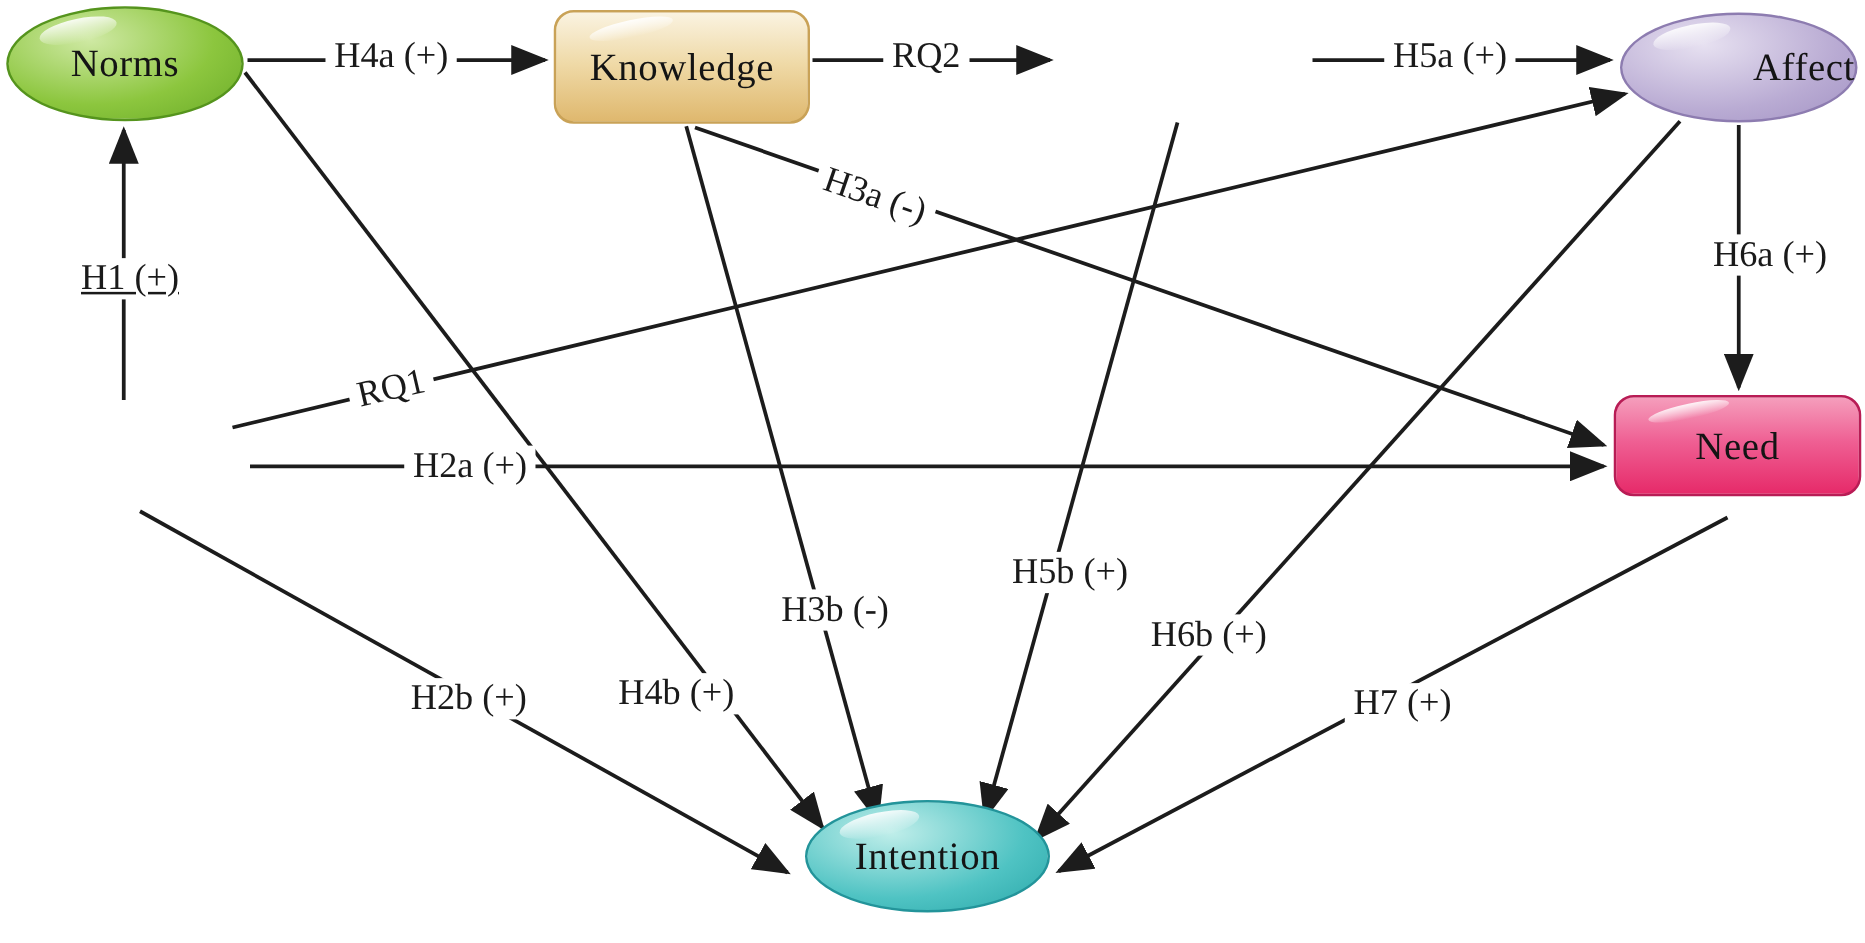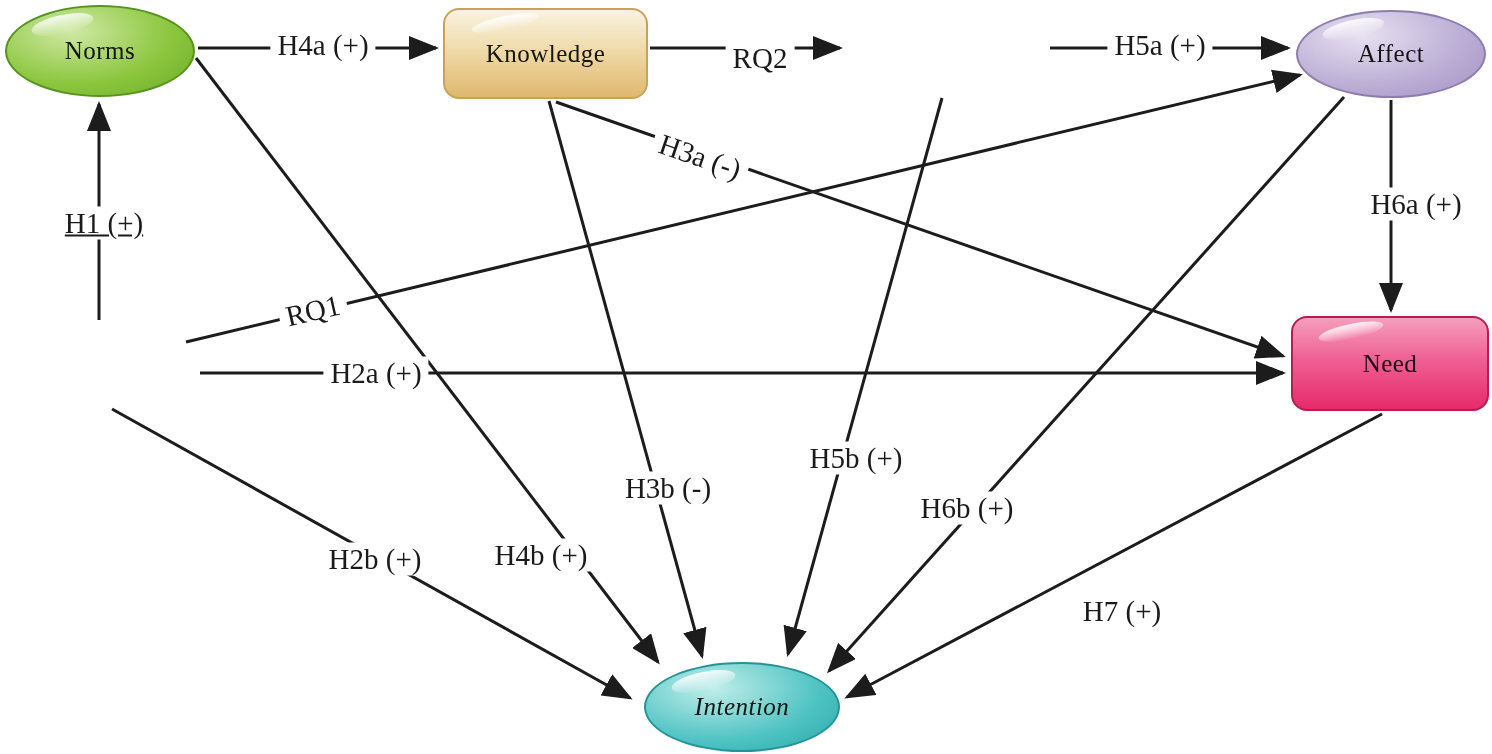--- a/index.html
+++ b/index.html
@@ -23,21 +23,21 @@
   .edges line {
     stroke: #1c1c1c;
     stroke-width: 3;
   }
   .node {
     position: absolute;
     display: flex;
     align-items: center;
     justify-content: center;
     color: #141414;
-    font-size: 25px;
+    font-size: 31px;
     letter-spacing: 0.5px;
     box-sizing: border-box;
     z-index: 3;
   }
   .ellipse { border-radius: 50%; }
   .rectangle { border-radius: 16px; }
   .node::before {
     content: "";
     position: absolute;
     left: 13%;
@@ -113,49 +113,49 @@
     <line x1="556" y1="102" x2="1283" y2="356" marker-end="url(#ah)"></line>
     <line x1="112" y1="409" x2="630" y2="698" marker-end="url(#ah)"></line>
     <line x1="196" y1="58" x2="658" y2="662" marker-end="url(#ah)"></line>
     <line x1="549" y1="101" x2="702" y2="656" marker-end="url(#ah)"></line>
     <line x1="942" y1="98" x2="788" y2="654" marker-end="url(#ah)"></line>
     <line x1="1344" y1="97" x2="829" y2="671" marker-end="url(#ah)"></line>
     <line x1="1382" y1="414" x2="847" y2="697" marker-end="url(#ah)"></line>
   </svg>
 
   <div class="edge-label" style="left:104px;  top:223px;text-decoration:underline;">H1 (+)</div>
-  <div class="edge-label" style="left:313px;  top:45px;margin-left:10px;">H4a (+)</div>
-  <div class="edge-label" style="left:741px;  top:58px;margin-left:19px;">RQ2</div>
+  <div class="edge-label" style="left:313px;  top:45px;">H4a (+)</div>
+  <div class="edge-label" style="left:741px;  top:45px;">RQ2</div>
   <div class="edge-label" style="left:1160px; top:45px;">H5a (+)</div>
   <div class="edge-label" style="left:1400px; top:204px;margin-left:16px;">H6a (+)</div>
   <div class="edge-label" style="left:313px;  top:311px; --rot:-13deg;">RQ1</div>
   <div class="edge-label" style="left:376px;  top:373px;">H2a (+)</div>
   <div class="edge-label" style="left:700px;  top:157px; --rot:19deg;">H3a (-)</div>
   <div class="edge-label" style="left:375px;  top:559px;">H2b (+)</div>
   <div class="edge-label" style="left:541px;  top:507px;margin-top:48px;">H4b (+)</div>
   <div class="edge-label" style="left:668px;  top:460px;margin-top:28px;">H3b (-)</div>
   <div class="edge-label" style="left:856px;  top:458px;">H5b (+)</div>
   <div class="edge-label" style="left:967px;  top:508px;">H6b (+)</div>
-  <div class="edge-label" style="left:1122px; top:563px;margin-top:48px;">H7 (+)</div>
+  <div class="edge-label" style="left:1122px; top:563px;">H7 (+)</div>
 
   <div class="node ellipse node-norms" style="left:5px; top:5px; width:190px; height:92px;">
     <span>Norms</span>
   </div>
 
   <div class="node rectangle node-knowledge" style="left:443px; top:8px; width:205px; height:91px;">
     <span>Knowledge</span>
   </div>
 
 
-  <div class="node ellipse node-affect" style="left:1296px; top:10px; width:190px; height:88px;">
+  <div class="node ellipse node-affect" style="left:1296px; top:10px; width:190px; height:88px;justify-content:flex-end;">
     <span>Affect</span>
   </div>
 
 
-  <div class="node rectangle node-need" style="left:1291px; top:316px; width:198px; height:95px;">
+  <div class="node rectangle node-need" style="left:1291px; top:316px; width:198px; height:81px;">
     <span>Need</span>
   </div>
 
-  <div class="node ellipse node-intention" style="left:644px; top:662px; width:196px; height:90px;font-style:italic;">
+  <div class="node ellipse node-intention" style="left:644px; top:640px; width:196px; height:90px;">
     <span>Intention</span>
   </div>
 
 </div>
 
 </body></html>

